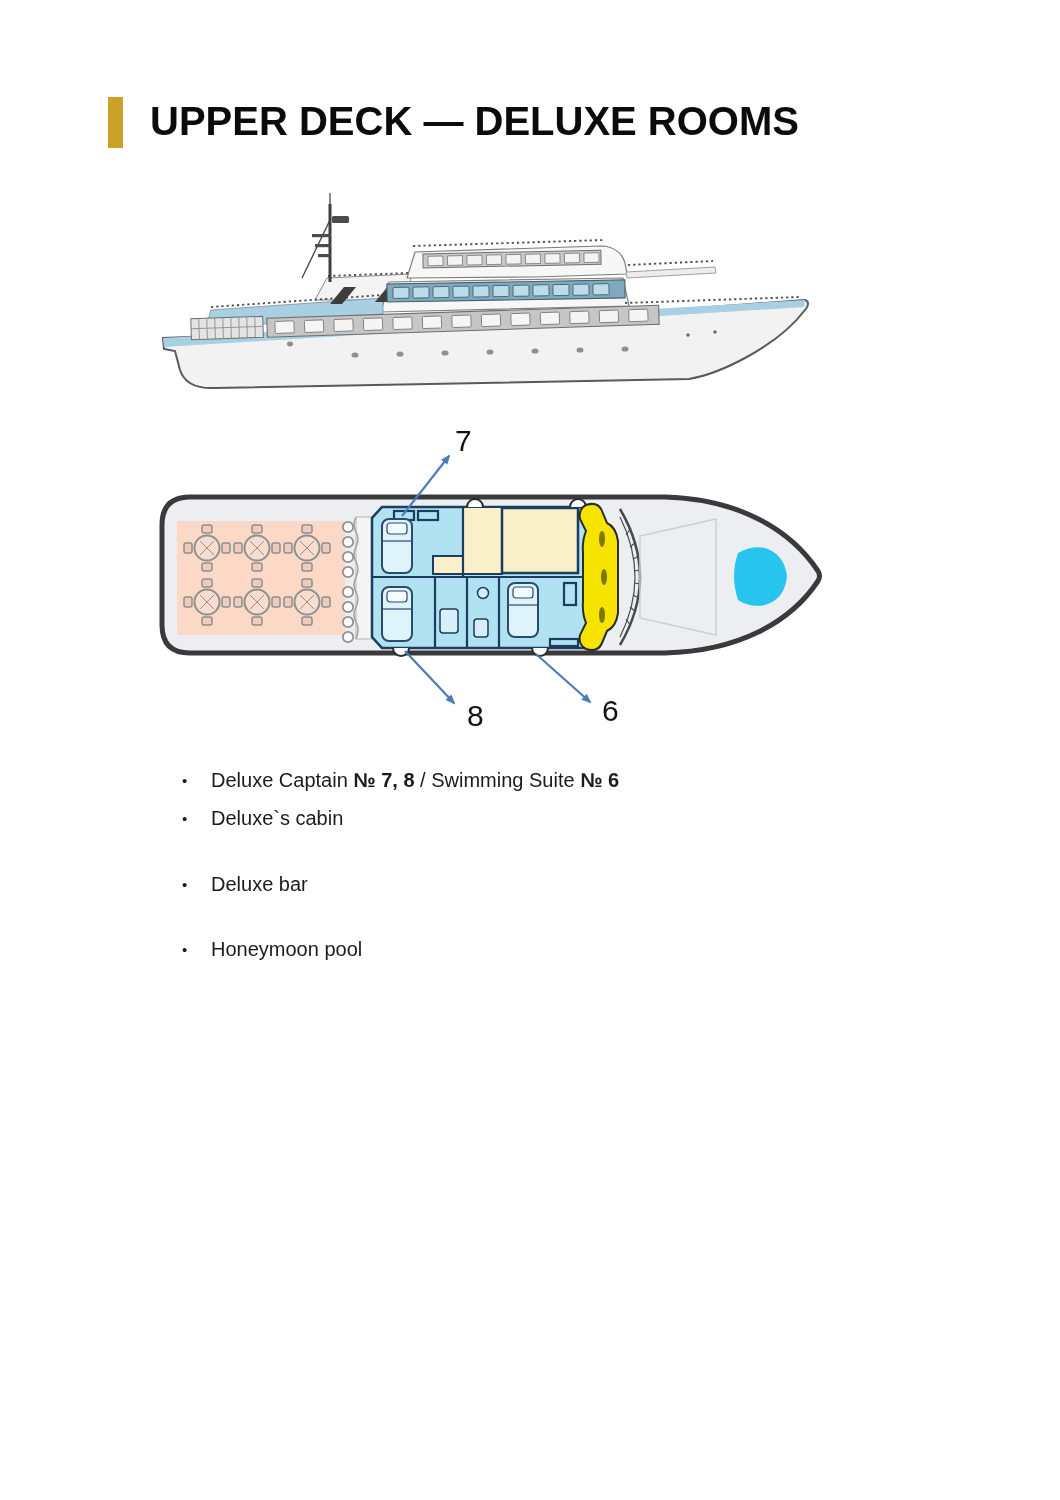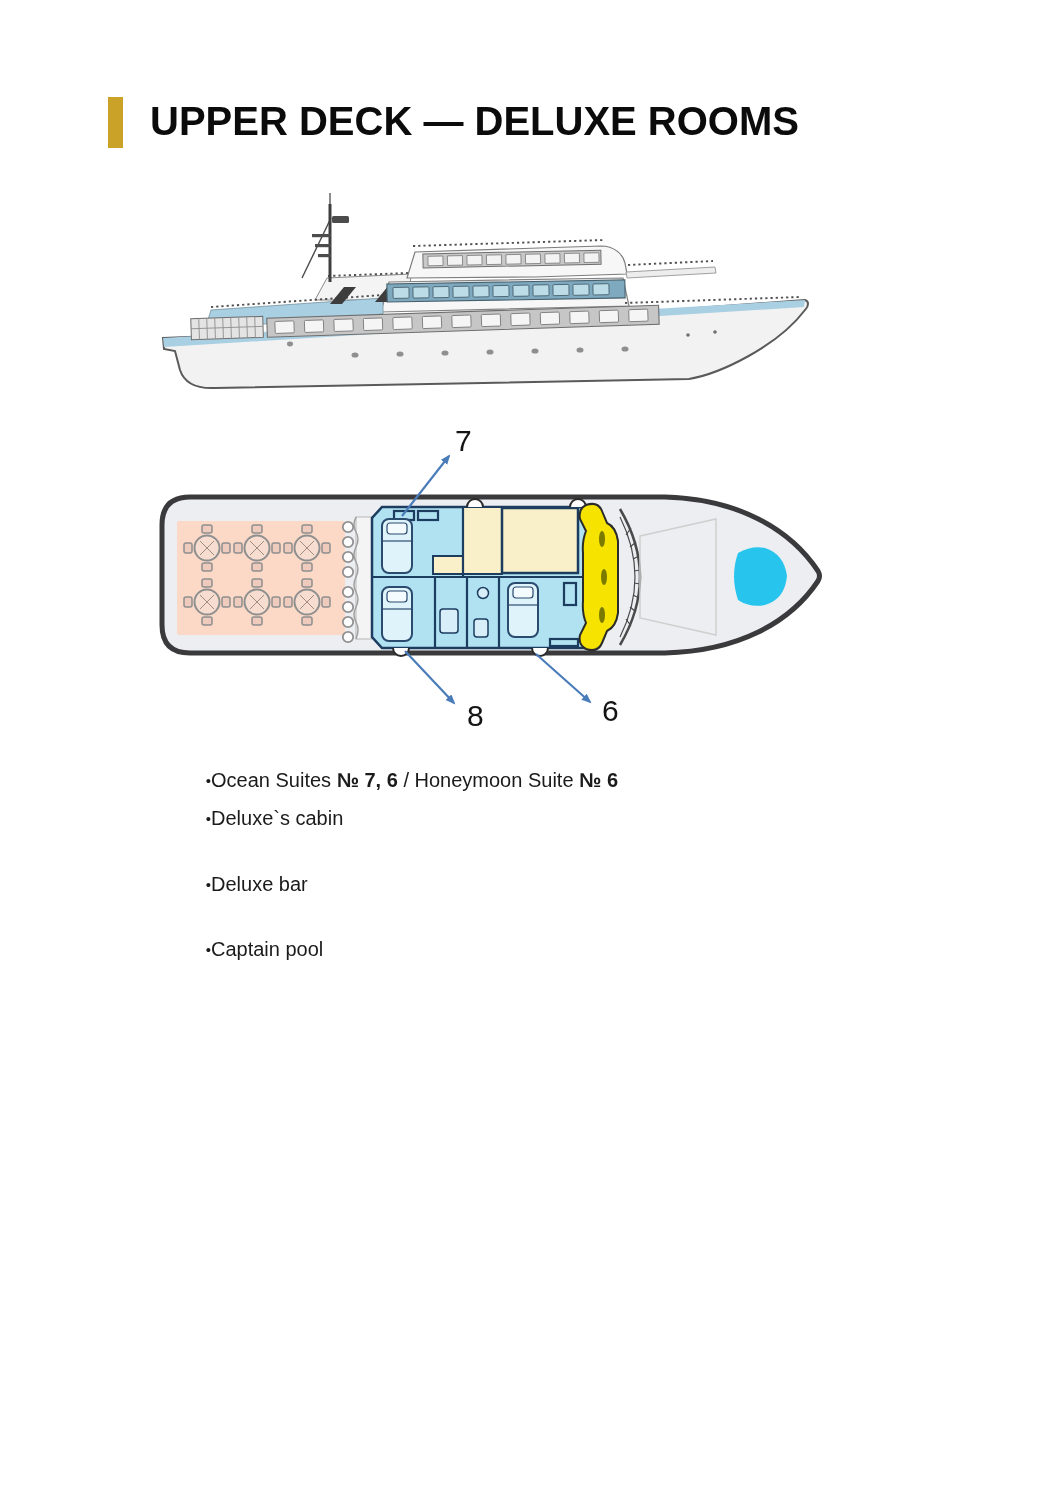--- a/index.html
+++ b/index.html
@@ -1,17 +1,17 @@
 <!DOCTYPE html>
 <html><head>
 <meta charset="utf-8">
 <style>
   html,body{margin:0;padding:0;background:#ffffff;}
   .page{position:relative;width:943px;height:1500px;background:#ffffff;
-        font-family:"Liberation Sans",sans-serif;overflow:hidden;text-align:right;}
+        font-family:"Liberation Sans",sans-serif;overflow:hidden;}
   .gold-bar{position:absolute;left:108px;top:97px;width:15px;height:51px;background:#C9A227;}
   .title{position:absolute;left:150px;top:99px;margin:0;font-size:40px;font-weight:700;
          color:#0b0b0b;letter-spacing:0;white-space:nowrap;}
   .yacht{position:absolute;left:155px;top:188px;}
   .plan{position:absolute;left:150px;top:415px;}
   .features{position:absolute;left:182px;top:768px;width:620px;list-style:none;margin:0;padding:0;
             font-size:20px;color:#1b1b1b;}
   .features li{display:flex;line-height:25px;margin-bottom:13px;}
   .features li:nth-child(2){margin-bottom:41px;}
   .features li:nth-child(3){margin-bottom:40px;}
@@ -217,29 +217,29 @@
     <line x1="255" y1="236" x2="304" y2="288" stroke-width="2.2" marker-end="url(#ah)" stroke="#4A7CBA"></line>
     <line x1="386" y1="239" x2="440" y2="287" stroke-width="2.2" marker-end="url(#ah)" stroke="#4A7CBA"></line>
     <text class="num" x="305" y="36">7</text>
     <text class="num" x="317" y="311">8</text>
     <text class="num" x="452" y="306">6</text>
   </svg>
 
   <ul class="features">
     <li>
       <span class="dot">•</span>
-      <span><span>Ocean Suites </span><span class="b">№ 7, 6</span><span> / Honeymoon Suite </span><span class="b">№ 6</span></span>
+      <span><span>Deluxe Captain </span><span class="b">№ 7, 8</span><span> / Swimming Suite </span><span class="b">№ 6</span></span>
     </li>
     <li>
       <span class="dot">•</span>
       <span><span>Deluxe`s cabin</span></span>
     </li>
     <li>
       <span class="dot">•</span>
       <span><span>Deluxe bar</span></span>
     </li>
     <li>
       <span class="dot">•</span>
-      <span><span>Captain pool</span></span>
+      <span><span>Honeymoon pool</span></span>
     </li>
   </ul>
 
 </div>
 
 </body></html>

